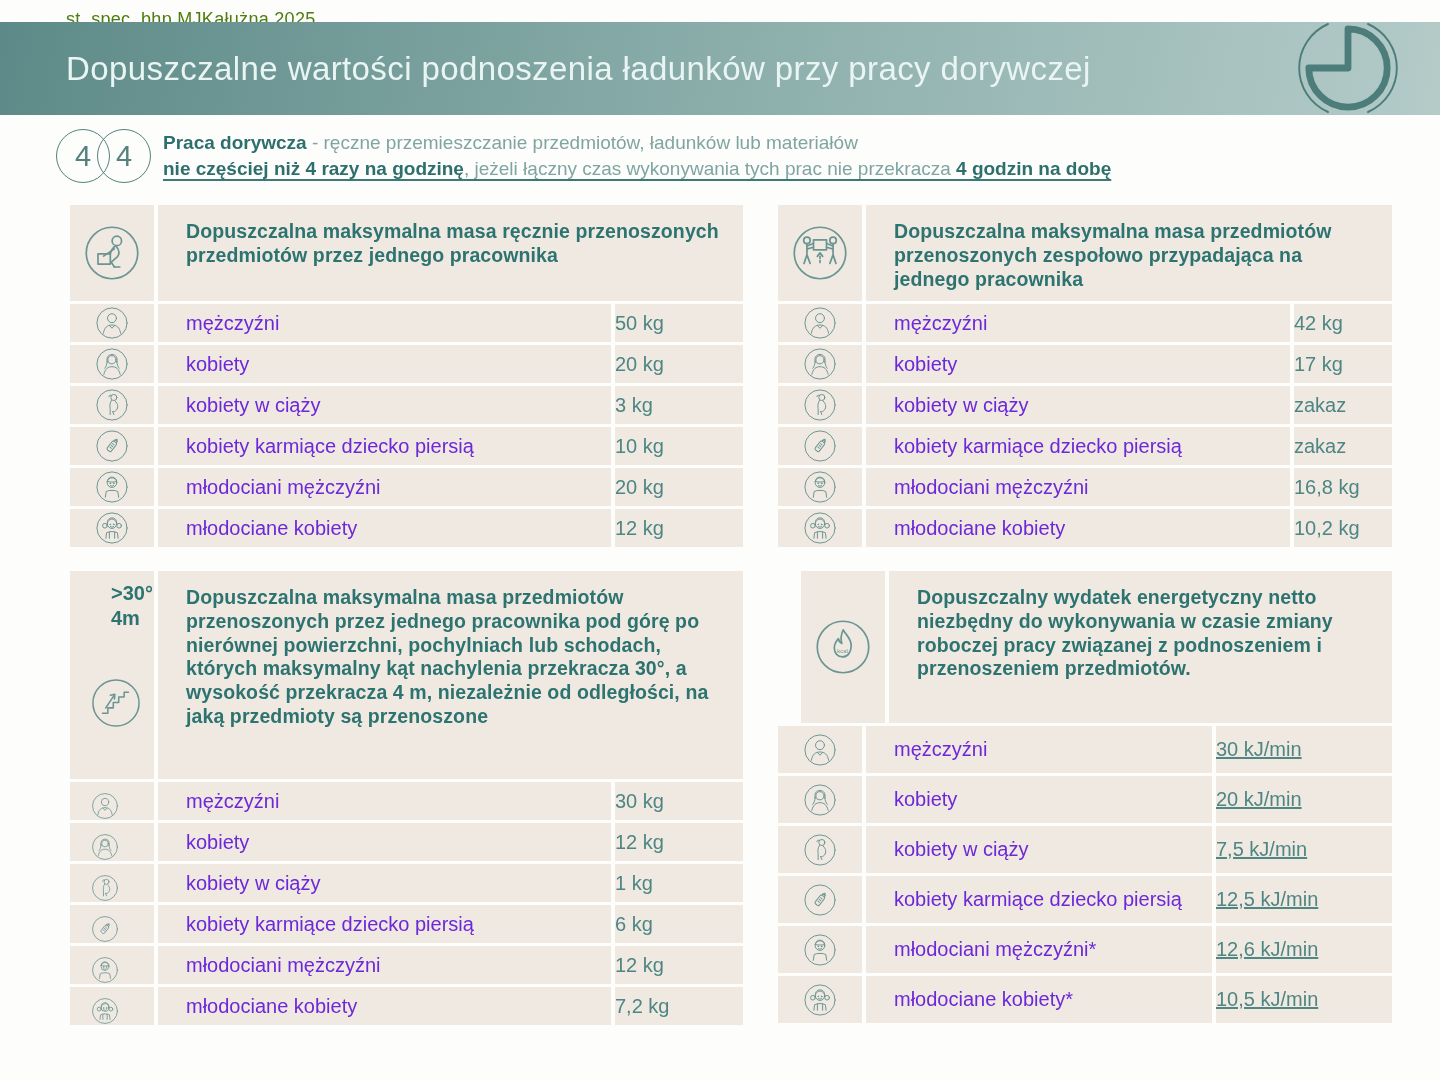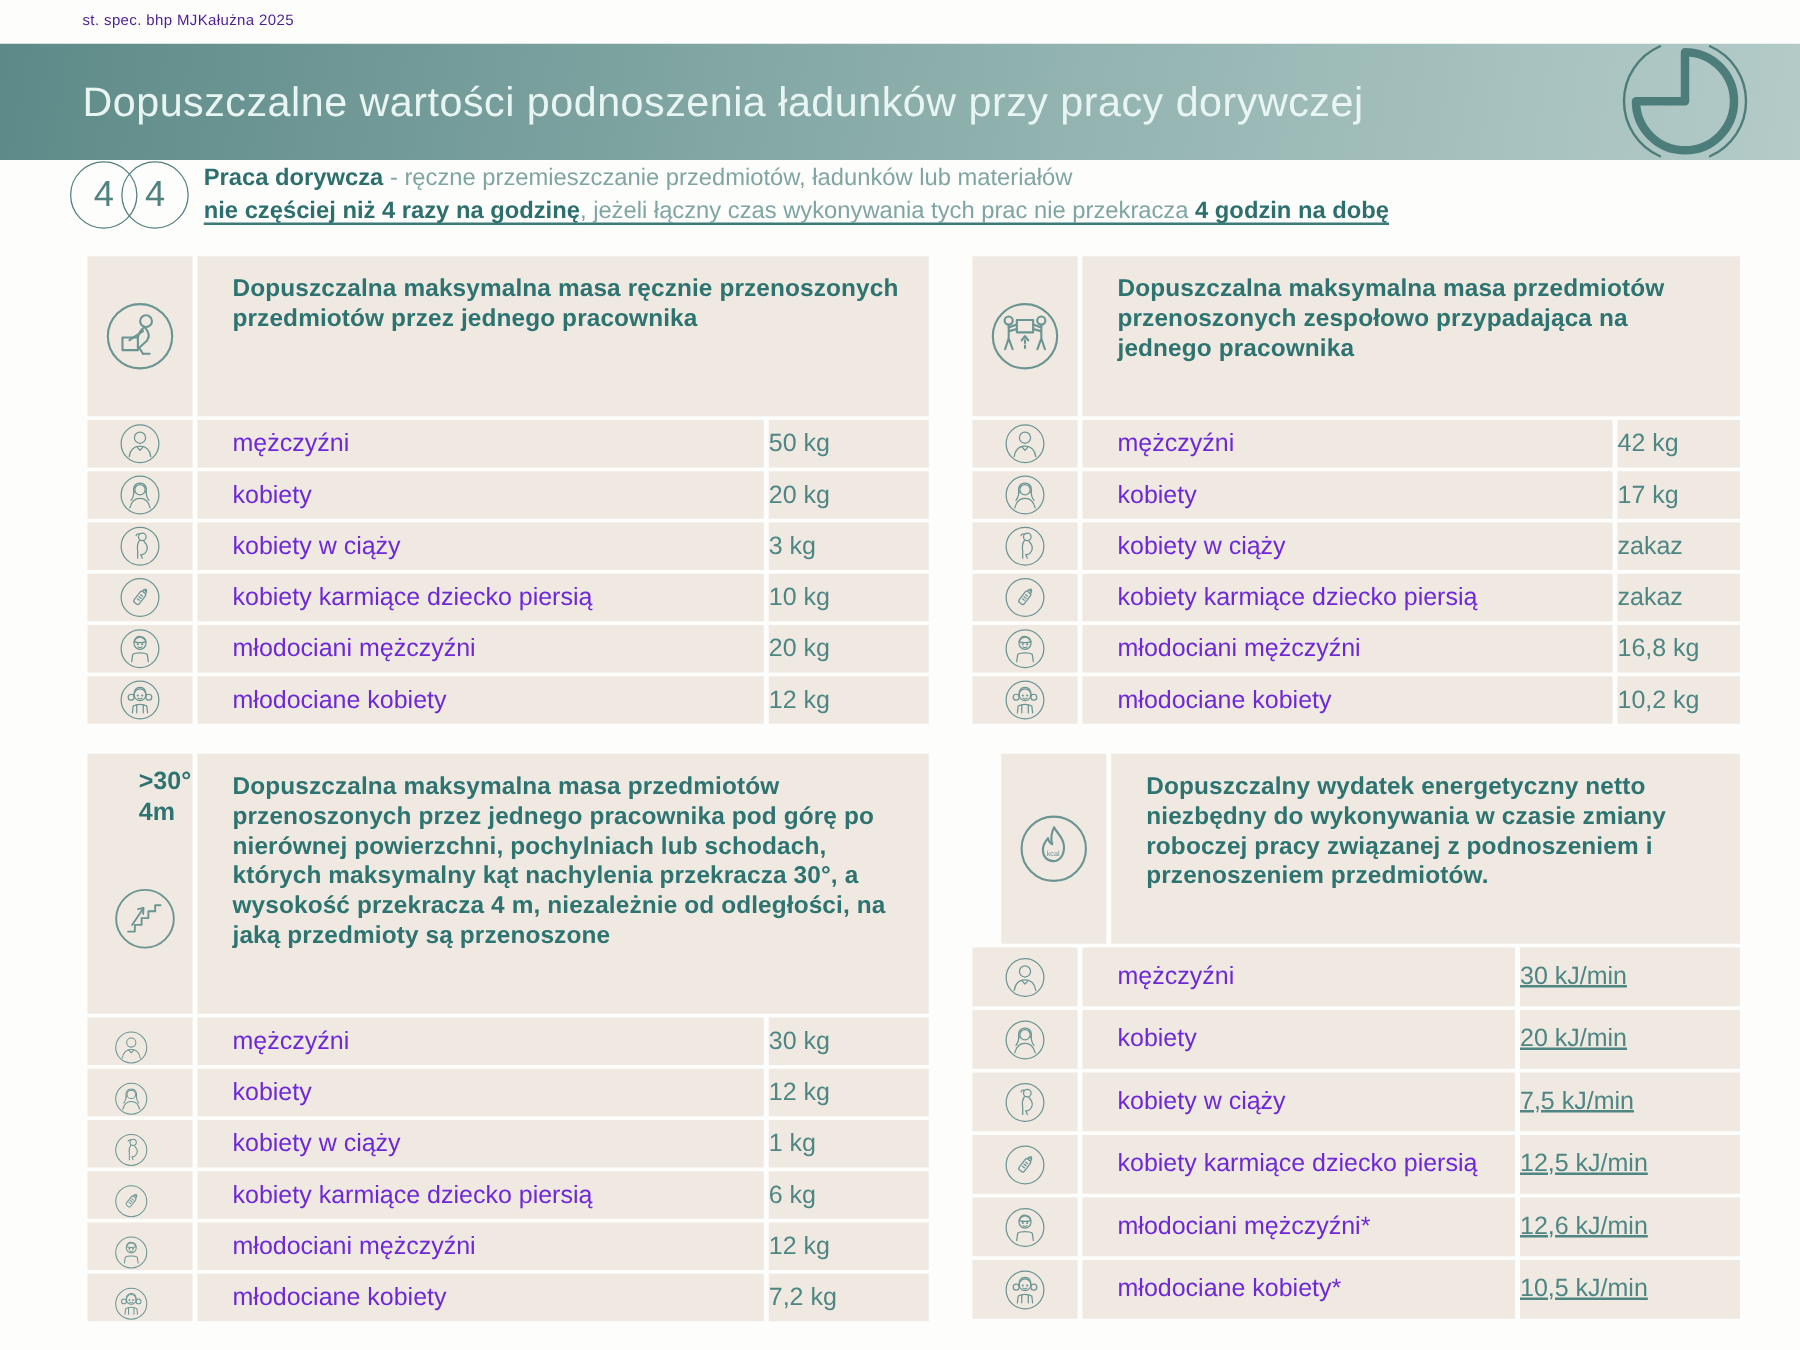--- a/index.html
+++ b/index.html
@@ -1,24 +1,24 @@
 <!DOCTYPE html>
 <html lang="pl"><head>
 <meta charset="utf-8">
 <style>
   html,body{margin:0;padding:0;}
   body{
     width:1440px;height:1080px;position:relative;overflow:hidden;
     background:#fdfdfc;font-family:"Liberation Sans",sans-serif;
   }
   .credit{
-    position:absolute;top:9px;left:66px;font-size:12px;color:#4c1d95;letter-spacing:.3px;
+    position:absolute;top:9px;left:66px;font-size:18px;color:#4d7c0f;letter-spacing:.3px;
   }
   .band{
-    position:absolute;top:35px;left:0;width:1440px;height:93px;
+    position:absolute;top:22px;left:0;width:1440px;height:93px;
     background:linear-gradient(100deg,#5d8a88 0%,#8fb1ae 55%,#b4cbc8 100%);
     display:flex;align-items:center;
   }
   .band-title{
     margin:0 0 0 66px;font-size:33px;font-weight:400;color:#e9f5f3;letter-spacing:.4px;
   }
   .band-clock{position:absolute;right:40px;top:-6px;width:104px;height:104px;}
 
   .intro{position:absolute;top:129px;left:56px;display:flex;align-items:center;gap:12px;}
   .badge{display:flex;flex:0 0 auto;}
@@ -40,21 +40,21 @@
     display:grid;grid-template-columns:673px 614px;column-gap:35px;row-gap:24px;
     align-items:start;
   }
   .tbl{display:flex;flex-direction:column;gap:3px;}
   .thead{display:flex;gap:4px;}
   .cell{background:#efe9e2;}
   .icell{
     flex:0 0 84px;width:84px;display:flex;align-items:center;justify-content:center;
   }
   .thead .tcell{flex:1;padding:15px 22px 12px 28px;box-sizing:border-box;}
-  .t1 .thead,.t2 .thead{height:128px;}
+  .t1 .thead,.t2 .thead{height:96px;}
   .t3 .thead{height:208px;}
   .t4 .thead{height:152px;padding-left:23px;}
   .tcell h3{margin:0;font-size:19.5px;line-height:1.22;font-weight:bold;color:#2d7370;letter-spacing:.1px;}
   .t3 .icell{flex-direction:column;justify-content:flex-start;align-items:flex-start;padding:10px 0 0 18px;box-sizing:border-box;}
   .slope-badge{font-size:20px;font-weight:bold;color:#2d7370;line-height:1.25;margin-left:23px;}
   .t3 .thead svg.hicon{margin:46px 0 0 2px;}
 
   .trow{display:flex;gap:4px;}
   .t1 .trow,.t2 .trow,.t3 .trow{height:38px;}
   .t4 .trow{height:47px;}

